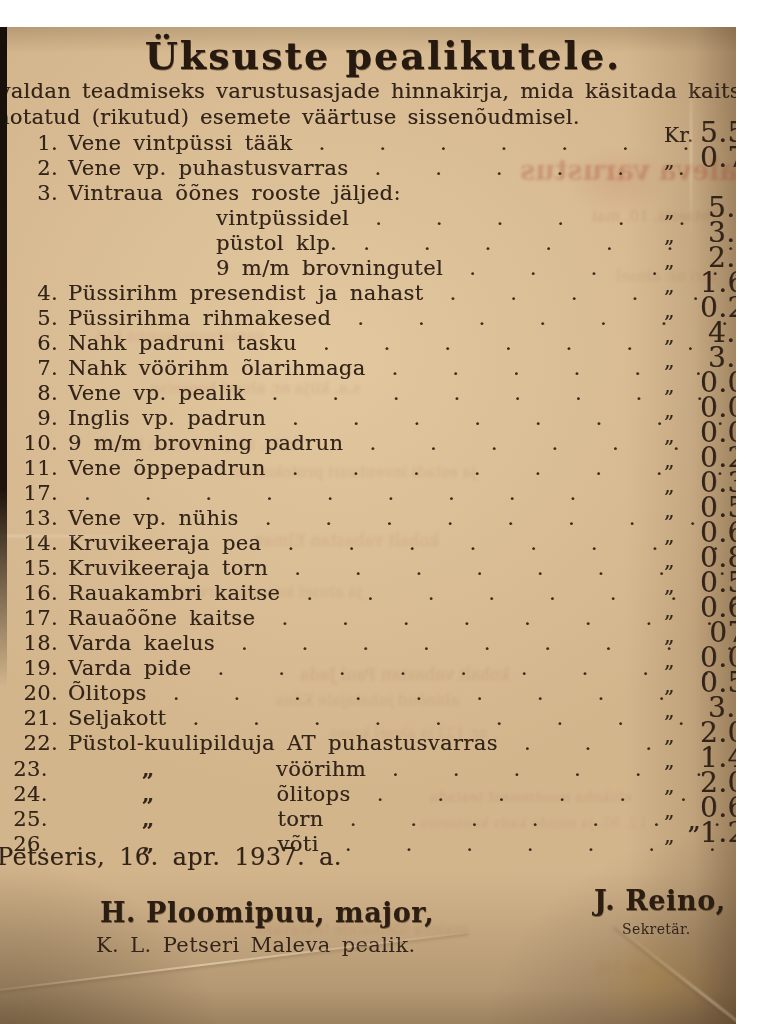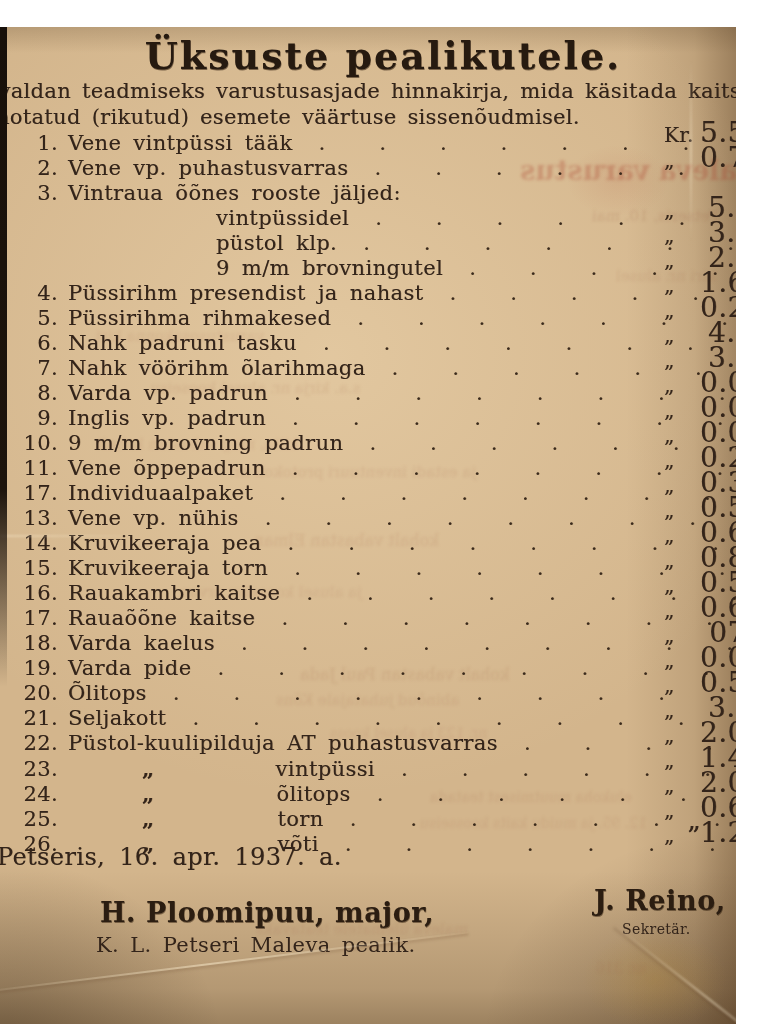--- a/index.html
+++ b/index.html
@@ -47,21 +47,21 @@
     text-shadow:0.5px 0.5px 0.6px rgba(45,28,12,0.55);}
   .intro{position:absolute;top:51px;left:-16px;width:820px;overflow:hidden;}
   .intro-line{font-size:21px;line-height:26px;word-spacing:4px;letter-spacing:0.3px;white-space:nowrap;
     text-shadow:0.4px 0.4px 0.4px rgba(45,28,12,0.4);}
   
   #list{position:absolute;top:104px;left:0;width:768px;}
   .row{position:relative;display:flex;align-items:baseline;height:25px;line-height:25px;
     font-size:21px;letter-spacing:0.4px;word-spacing:5px;white-space:nowrap;
     text-shadow:0.4px 0.4px 0.4px rgba(45,28,12,0.4);}
   .num{flex:0 0 58px;text-align:right;}
-  .row.ditto .num{text-align:right;padding-left:3px;box-sizing:border-box;}
+  .row.ditto .num{text-align:center;padding-left:3px;box-sizing:border-box;}
   .ditto-mark{display:none;}
   .row.ditto .ditto-mark{display:inline-block;margin-left:84px;width:20px;font-weight:bold;}
   .label{margin-left:10px;}
   .row.sub .label{margin-left:158px;}
   .row.ditto .label{margin-left:120px;}
   .dots{flex:1 1 auto;overflow:hidden;white-space:nowrap;letter-spacing:54px;text-indent:26px;
     margin-right:4px;color:#3a2a1c;}
   .row.nodots .dots{visibility:hidden;}
   .pricegrp{position:absolute;right:4px;display:flex;align-items:baseline;transform:translateY(-11px);}
   .cur{width:36px;text-align:left;font-size:20px;}
@@ -202,21 +202,21 @@
     <span class="label">Nahk vöörihm õlarihmaga</span>
     <span class="dots">.........</span>
     <span class="pricegrp">
       <span class="cur">„</span>
       <span class="price">3.—</span>
     </span>
   </div>
       <div class="row item">
     <span class="num">8.</span>
 
-    <span class="label">Varda vp. padrun</span>
+    <span class="label">Vene vp. pealik</span>
     <span class="dots">.........</span>
     <span class="pricegrp">
       <span class="cur">„</span>
       <span class="price">0.06</span>
     </span>
   </div>
       <div class="row item">
     <span class="num">9.</span>
 
     <span class="label">Inglis vp. padrun</span>
@@ -242,21 +242,20 @@
     <span class="label">Vene õppepadrun</span>
     <span class="dots">.........</span>
     <span class="pricegrp">
       <span class="cur">„</span>
       <span class="price">0.20</span>
     </span>
   </div>
       <div class="row item">
     <span class="num">17.</span>
 
-    <span class="label">Individuaalpaket</span>
     <span class="dots">.........</span>
     <span class="pricegrp">
       <span class="cur">„</span>
       <span class="price">0.30</span>
     </span>
   </div>
       <div class="row item">
     <span class="num">13.</span>
 
     <span class="label">Vene vp. nühis</span>
@@ -352,21 +351,21 @@
     <span class="label">Püstol-kuulipilduja AT puhastusvarras</span>
     <span class="dots">.........</span>
     <span class="pricegrp">
       <span class="cur">„</span>
       <span class="price">2.05</span>
     </span>
   </div>
       <div class="row ditto">
     <span class="num">23.</span>
     <span class="ditto-mark">„</span>
-    <span class="label">vintpüssi</span>
+    <span class="label">vöörihm</span>
     <span class="dots">.........</span>
     <span class="pricegrp">
       <span class="cur">„</span>
       <span class="price">1.45</span>
     </span>
   </div>
       <div class="row ditto">
     <span class="num">24.</span>
     <span class="ditto-mark">„</span>
     <span class="label">õlitops</span>

